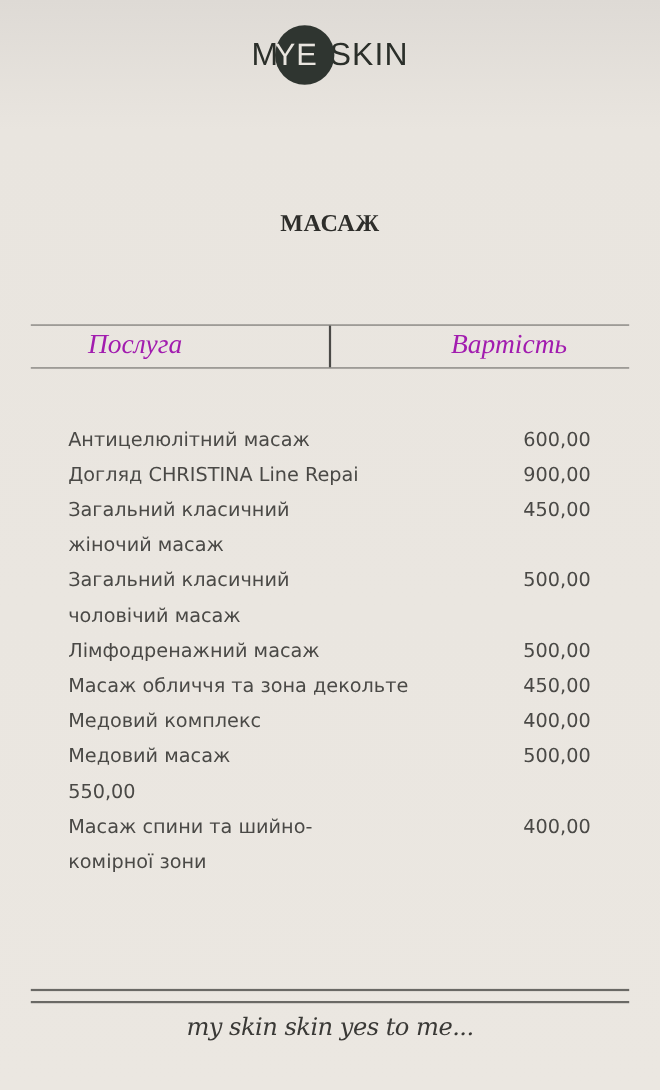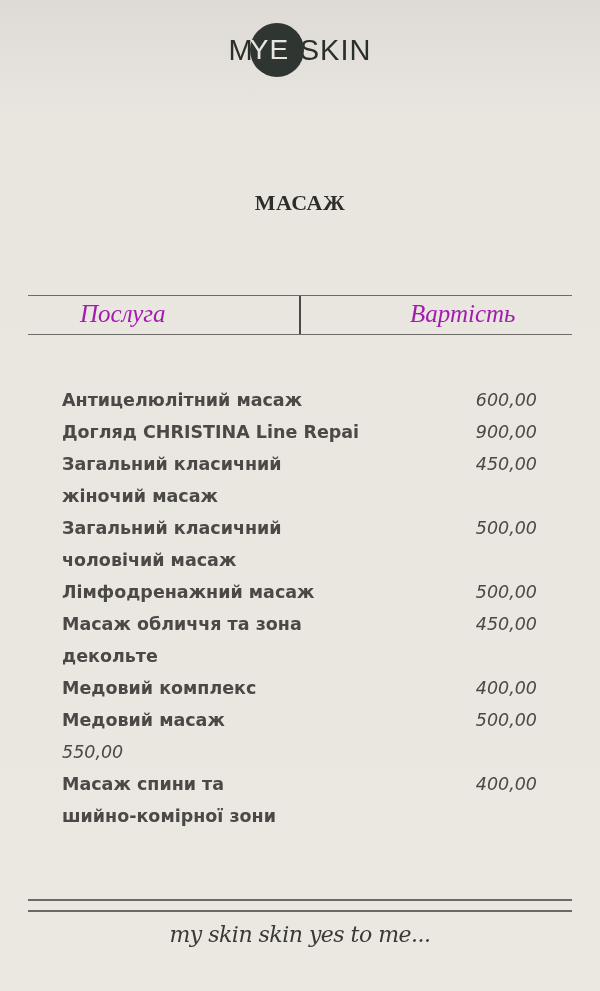--- a/index.html
+++ b/index.html
@@ -28,22 +28,22 @@
     letter-spacing:0.5px; color:#2e2e2b;
   }
   .hdr-line { position:absolute; left:28px; width:544px; height:1px; background:#6d6b67; }
   .hdr-vline { position:absolute; left:299px; top:296px; width:1.5px; height:38px; background:#4b4a47; }
   .hdr {
     position:absolute; top:300px; font-family:"Liberation Serif", serif; font-style:italic;
     font-size:25px; color:#a21caf;
   }
   .rows { position:absolute; top:384px; left:62px; width:475px; }
   .row { display:flex; justify-content:space-between; font-size:17.5px; line-height:32px; color:#4a4946; }
-  .row .name { width:340px;font-weight:bold; }
-  .row .price { text-align:center;font-style:italic; }
+  .row .name { width:340px; }
+  .row .price { text-align:center; }
   .foot-line { position:absolute; left:28px; width:544px; height:1.5px; background:#6a6965; }
   .tagline {
     position:absolute; top:922px; left:0; width:600px; text-align:center;
     font-family:"DejaVu Serif", serif; font-style:italic; font-size:22px; color:#3a3936;
     letter-spacing:-0.5px;
   }
 </style>
 </head>
 <body>
 

